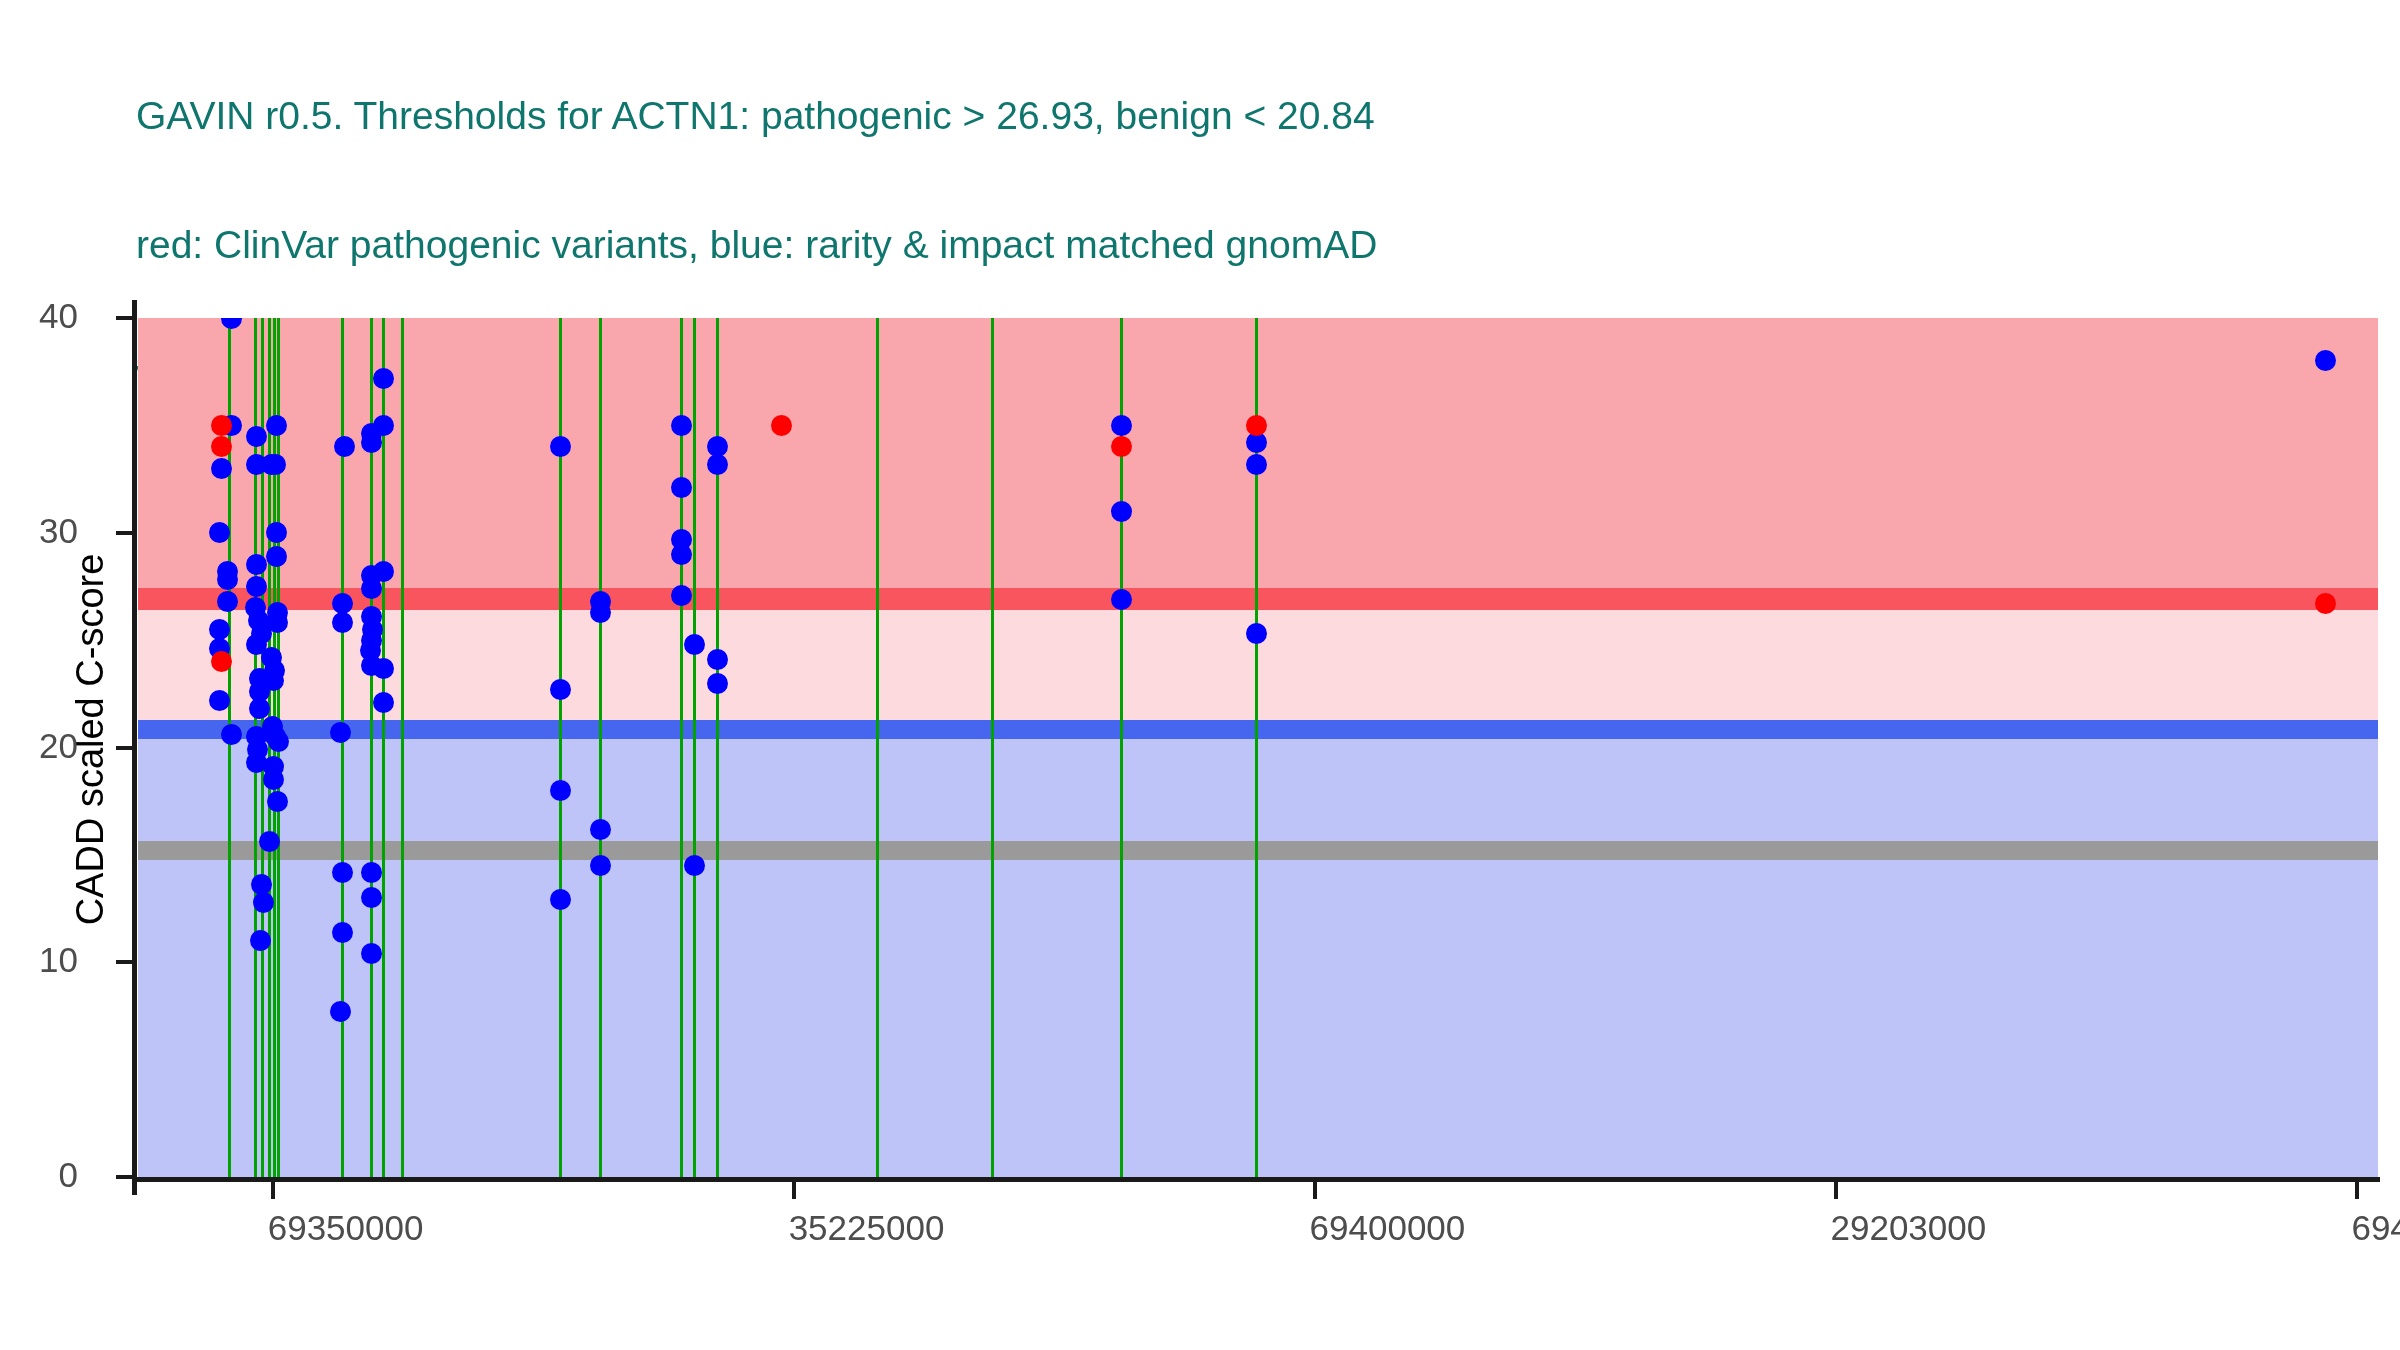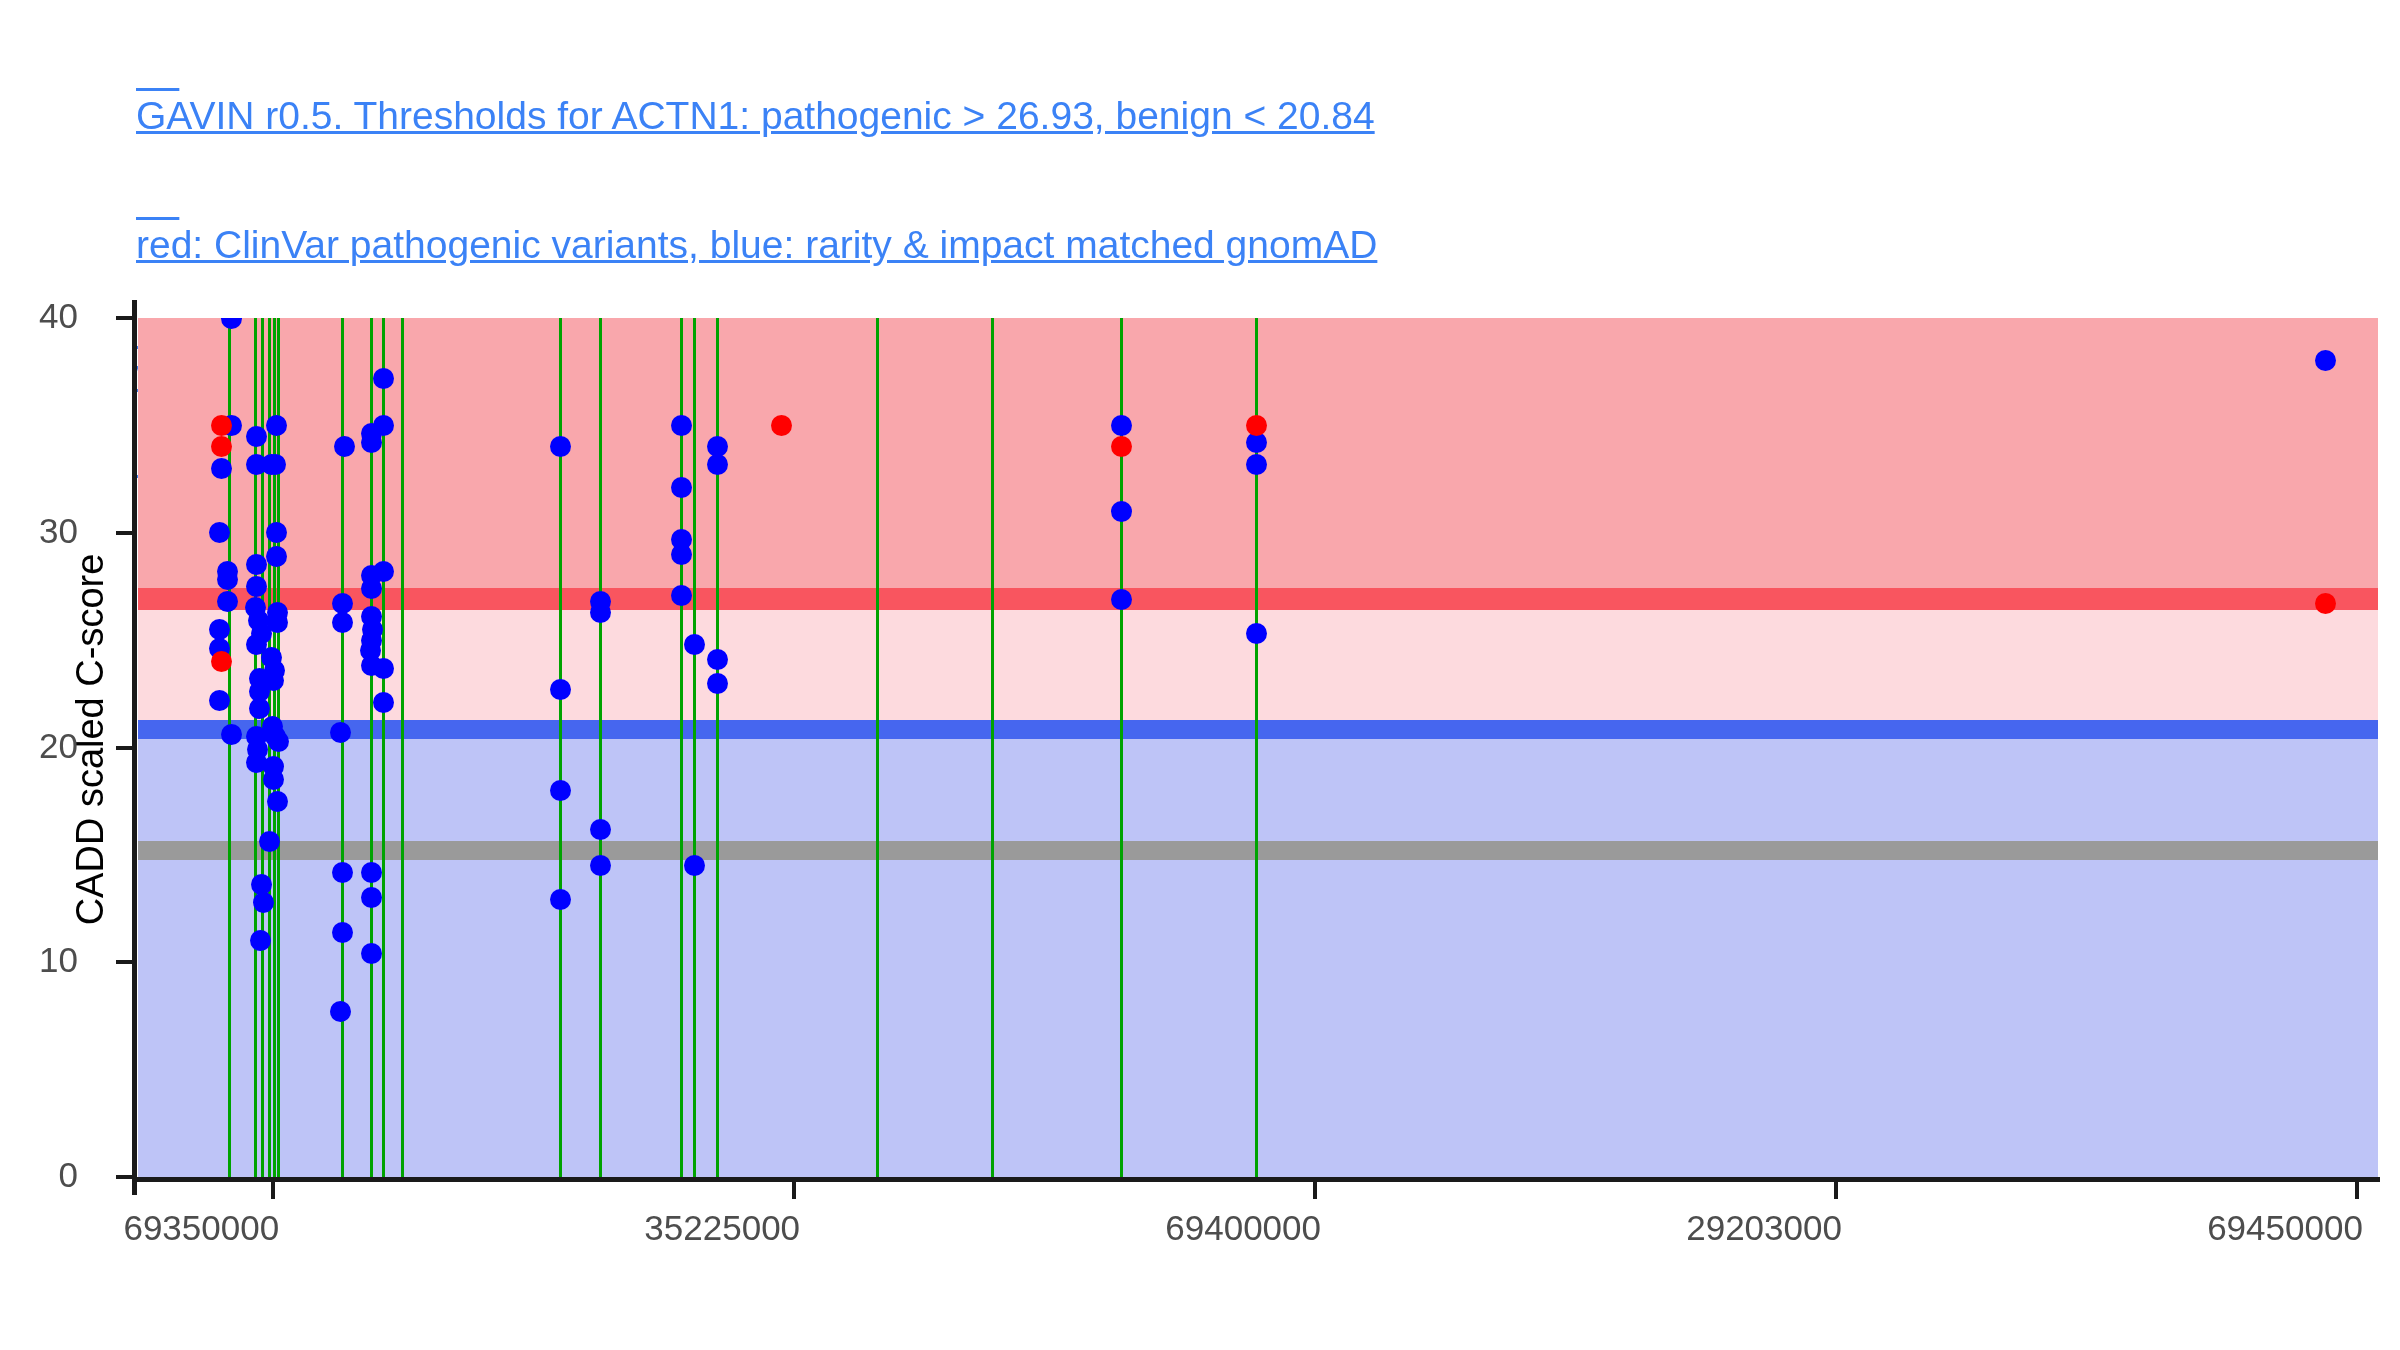--- a/index.html
+++ b/index.html
@@ -11,23 +11,22 @@
   }
   #root { position:relative; width:2400px; height:1350px; }
 
   
   #title {
     position:absolute;
     left:136px; top:8px;
     width:2200px;
     font-size:39px;
     line-height:43px;
-    color:#3b82f6;
+    color:#0f766e;
     white-space:pre;
-    text-decoration:underline;
   }
   #title div { white-space:pre; }
 
   
   #ylab {
     position:absolute;
     left:-340px; top:718px;
     width:860px;
     text-align:center;
     font-size:38px;
@@ -75,21 +74,21 @@
     width:200px; text-align:right;
     font-size:35px; color:#4d4d4d;
     transform:translateY(-22px);
   }
   .xtick {
     position:absolute; top:1182px;
     width:4px; height:17px; background:#1a1a1a;
   }
   .xtick-lab {
     position:absolute; top:1208px;
-    width:300px; text-align:left;
+    width:300px; text-align:right;
     font-size:35px; color:#4d4d4d;
     transform:translateX(-150px);
   }
 
   
   .exon {
     position:absolute;
     width:3px;
     background:#00a300;
   }

